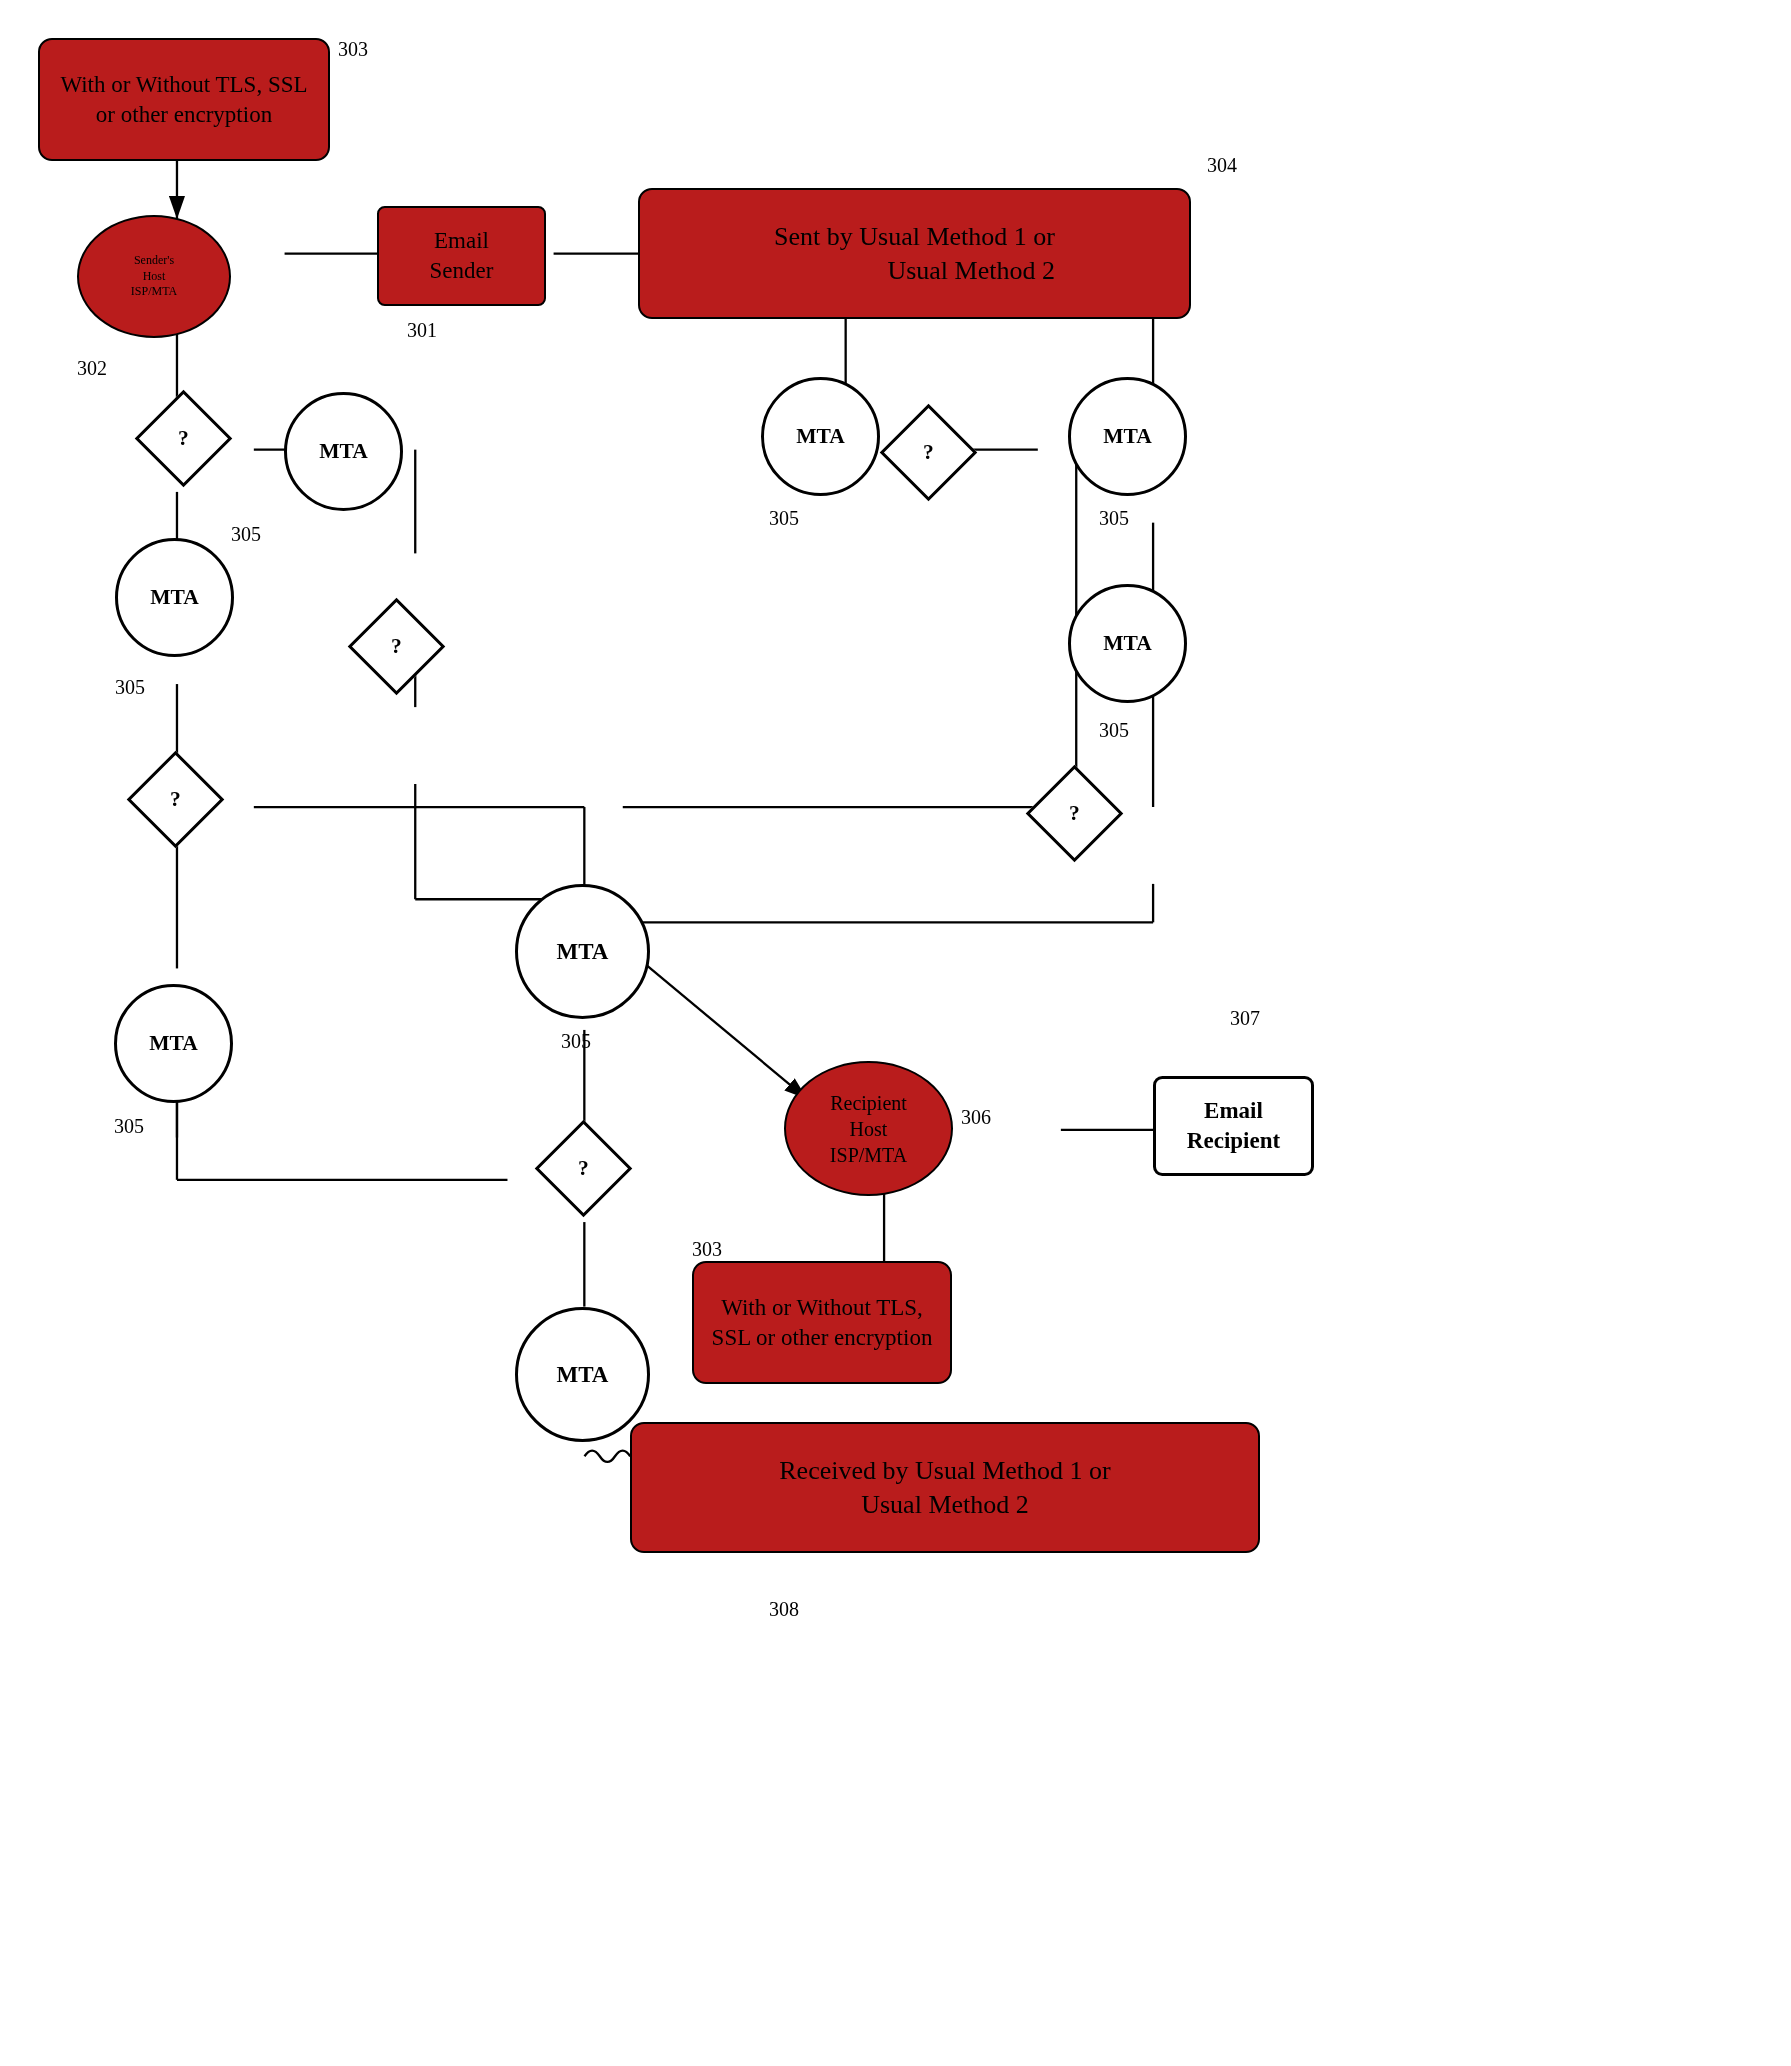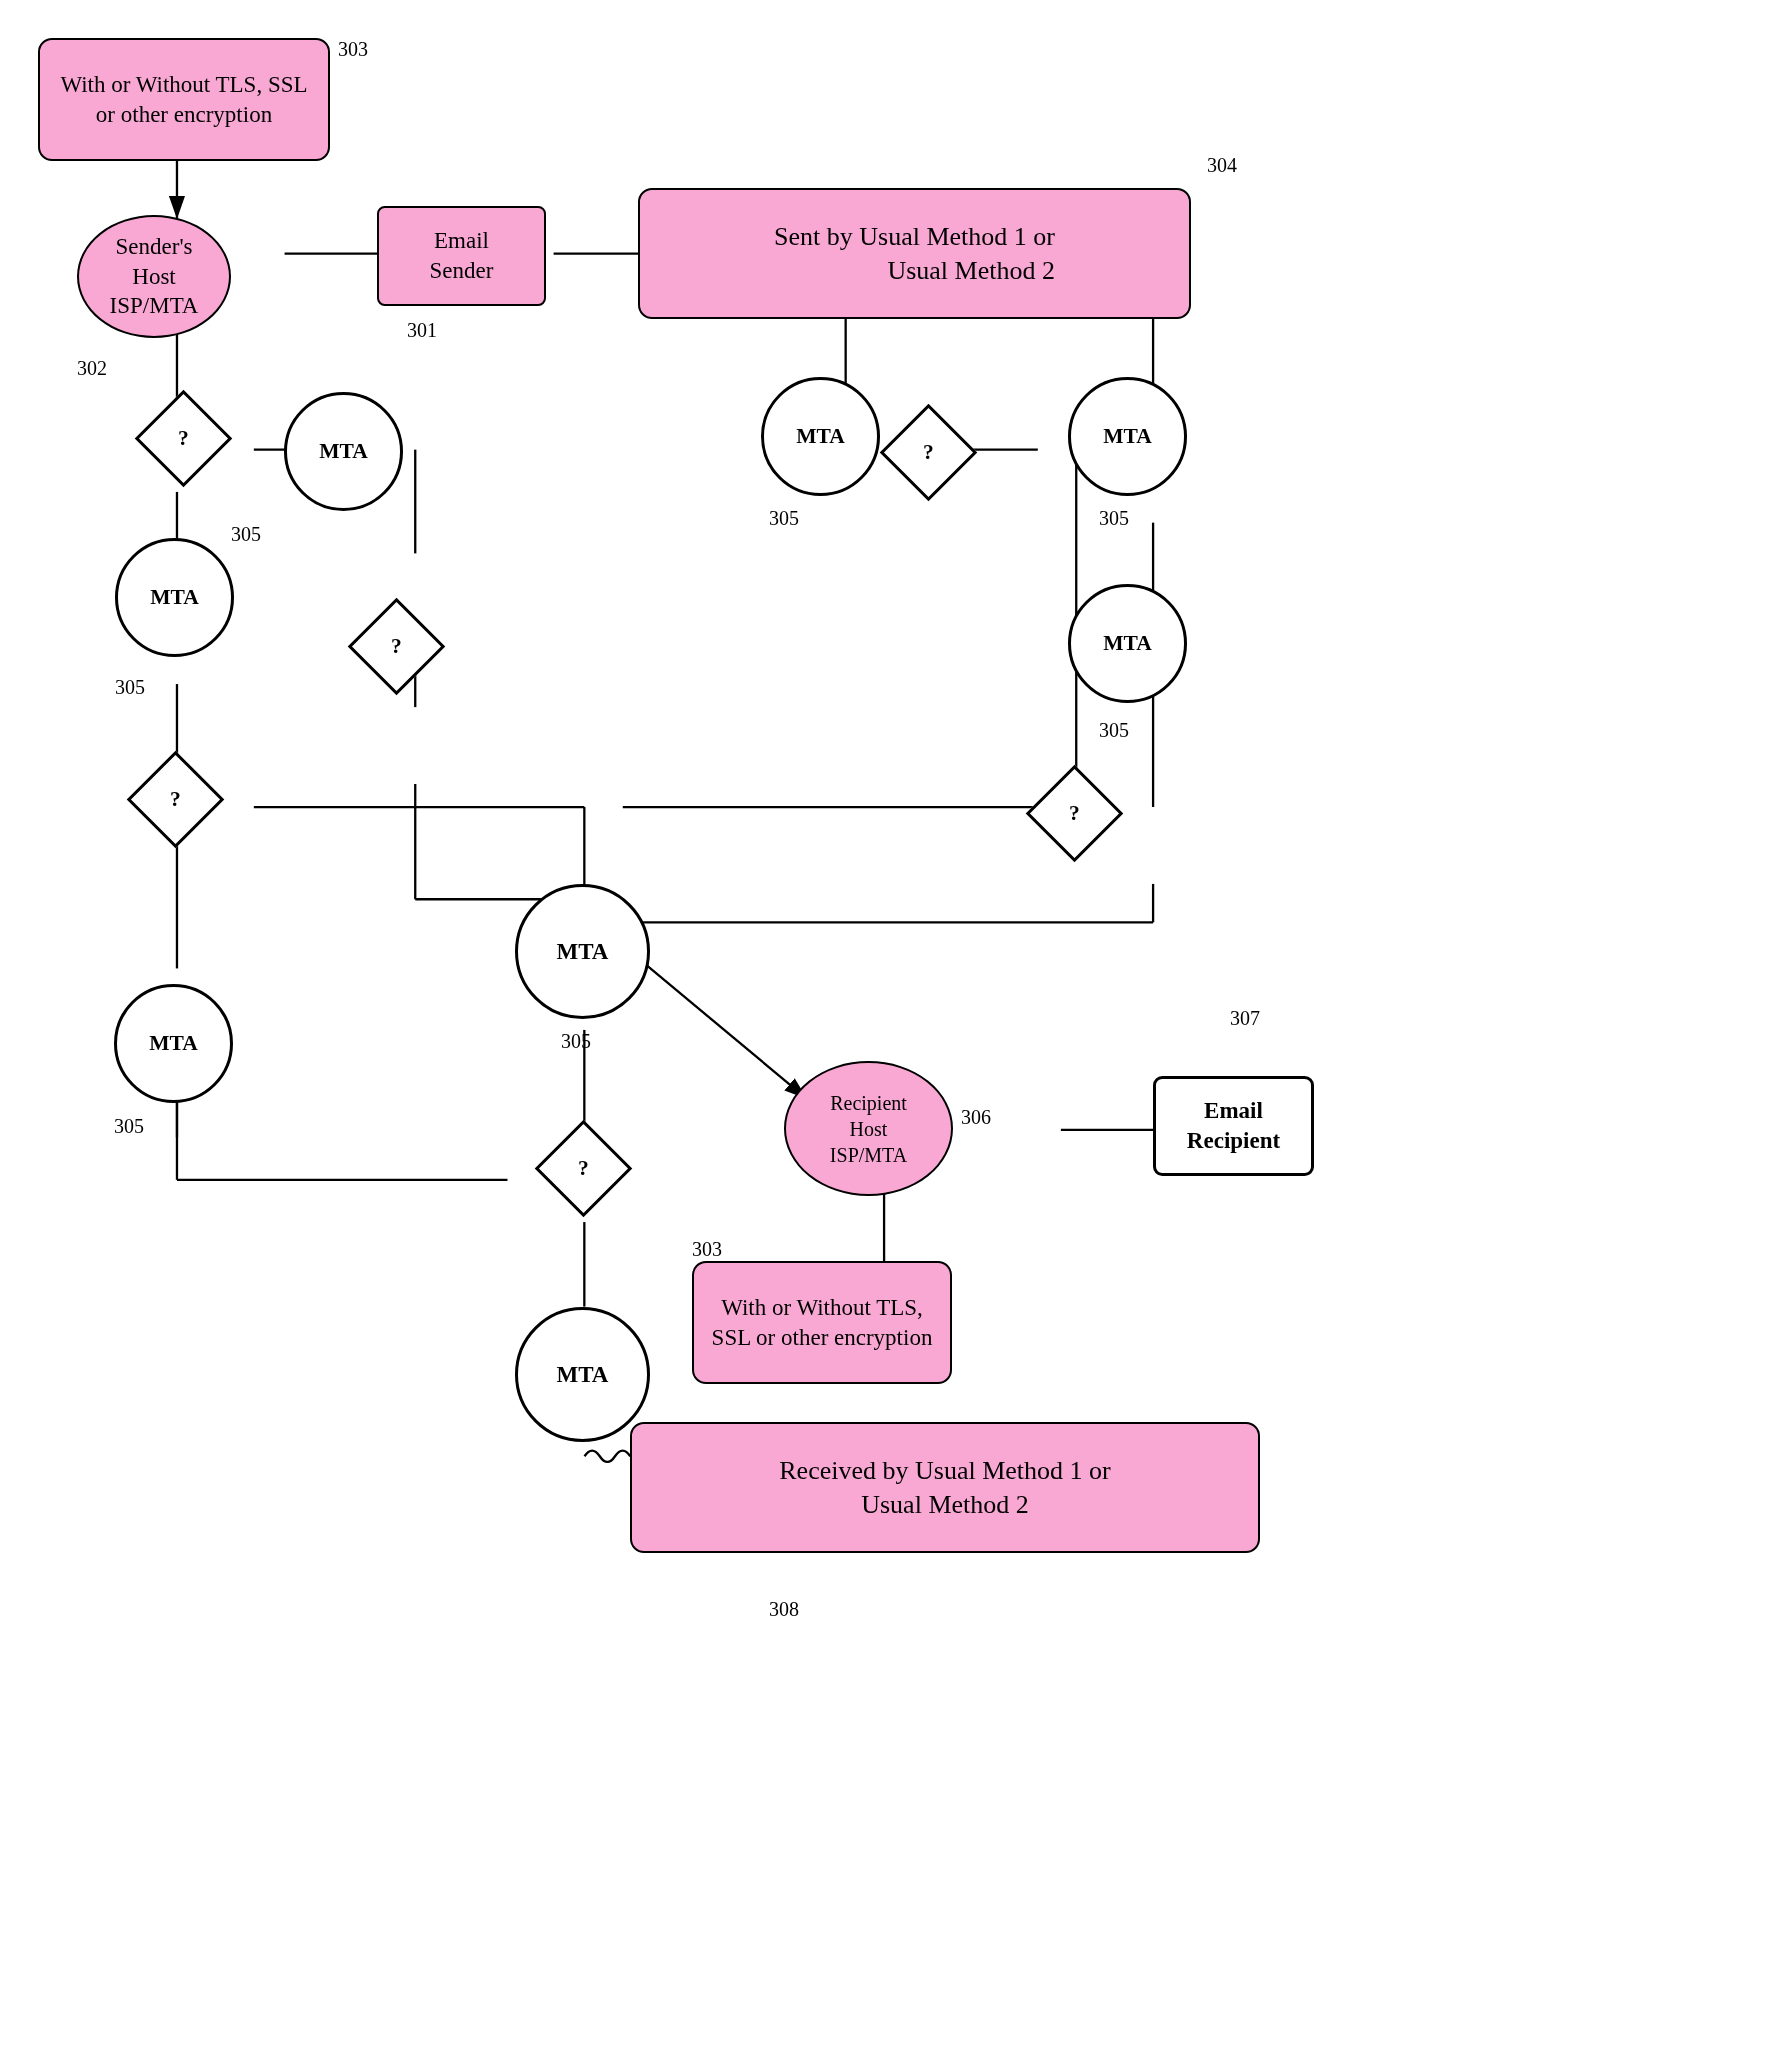--- a/index.html
+++ b/index.html
@@ -20,21 +20,21 @@
       position: absolute;
       top: 0; left: 0;
       width: 1792px;
       height: 2066px;
     }
     
     .box {
       position: absolute;
       border: 2.3px solid #000;
       border-radius: 14px;
-      background: #f9a8d4;
+      background: #b91c1c;
       display: flex;
       align-items: center;
       justify-content: center;
       text-align: center;
       font-size: 24.6px;
       line-height: 1.3;
       padding: 7.7px 11.5px;
     }
     
     .circle-node {
@@ -162,21 +162,21 @@
   <line x1="230" y1="1535" x2="230" y2="1380" stroke="#000" stroke-width="3"></line>
 
 </svg>
 
 <div class="box" style="left:38px; top:38px; width:292px; height:123px; font-size:23px;">
   <span>With or Without TLS,
 SSL or other encryption</span>
 </div>
 <span class="node-label" style="left:338px; top:38px;">303</span>
 
-<div class="box" style="left:77px; top:215px; width:154px; height:123px; border-radius:50%; font-size:23px; text-align:center;">
+<div class="box" style="left:77px; top:215px; width:154px; height:123px; border-radius:50%; font-size:12px; text-align:center;">
   Sender's<br>Host<br>ISP/MTA
 </div>
 <span class="node-label" style="left:77px; top:357px;">302</span>
 
 <div class="box" style="left:377px; top:206px; width:169px; height:100px; font-size:23px; text-align:center; border-radius:7.7px;">
   Email<br>Sender
 </div>
 <span class="node-label" style="left:407px; top:319px;">301</span>
 
 <div class="box" style="left:638px; top:188px; width:553px; height:131px; font-size:26px; text-align:right; border-radius:14px;">

